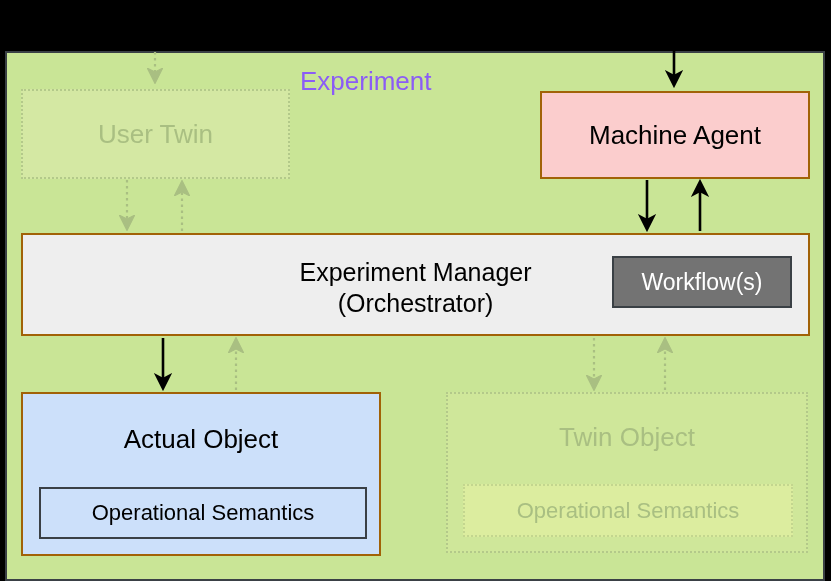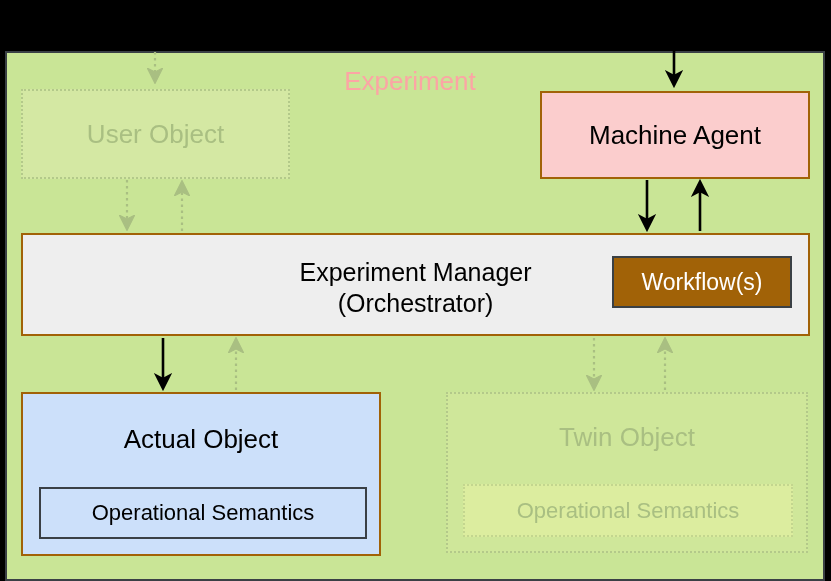--- a/index.html
+++ b/index.html
@@ -31,23 +31,22 @@
     background: #c9e596;
     border: 2px solid #3a4045;
     box-sizing: border-box;
   }
 
   .experiment-title {
     position: absolute;
     left: 300px;
     top: 66px;
     width: 220px;
-    text-align: center;
-    font-size: 26px;
-    color: #fca5a5;
+    font-size: 26px;
+    color: #8b5cf6;
     white-space: nowrap;
   }
 
   
   .node {
     position: absolute;
     box-sizing: border-box;
     display: flex;
     align-items: center;
     justify-content: center;
@@ -105,21 +104,21 @@
     white-space: pre-line;
   }
 
   
   .workflow {
     position: absolute;
     left: 589px;
     top: 21px;
     width: 180px;
     height: 52px;
-    background: #a16207;
+    background: #737373;
     border: 2px solid #3a4045;
     box-sizing: border-box;
     color: #ffffff;
     font-size: 23px;
     display: flex;
     align-items: center;
     justify-content: center;
   }
 
   
@@ -201,21 +200,21 @@
 </head>
 <body>
 
 <div id="canvas">
 
   <div class="experiment-panel"></div>
 
   <div class="experiment-title">Experiment</div>
 
   <div class="node node-ghost user-agent">
-    <span>User Object</span>
+    <span>User Twin</span>
   </div>
 
   <div class="node node-solid machine-agent">
     <span>Machine Agent</span>
   </div>
 
   <div class="node node-solid experiment-manager">
     <div class="em-label">Experiment Manager
 (Orchestrator)</div>
 

